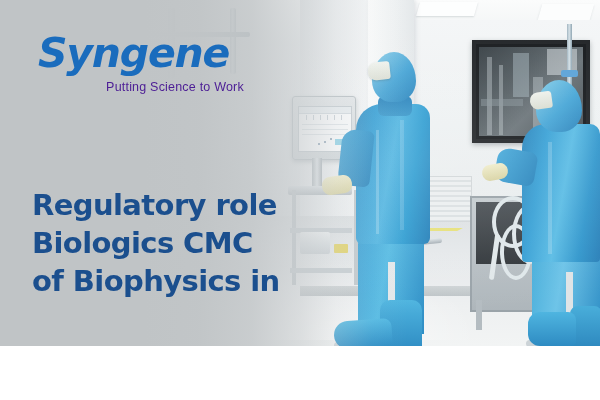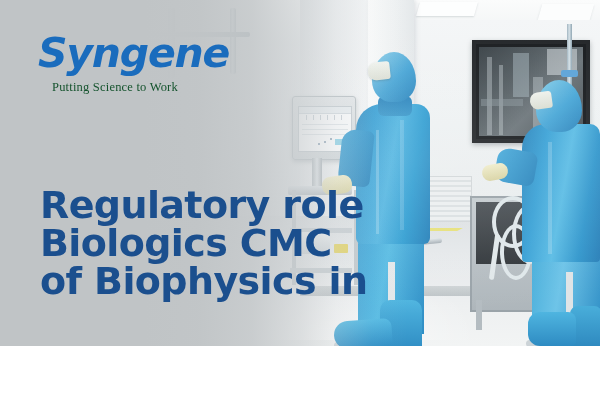--- a/index.html
+++ b/index.html
@@ -574,36 +574,37 @@
     font-style: italic;
     font-weight: bold;
     font-size: 41px;
     line-height: 42px;
     letter-spacing: -1.2px;
     color: #1a6cbd;
     margin: 0;
     white-space: nowrap;
   }
   .logo-tagline {
-    font-family: Liberation Serif, serif;
+    font-family: Liberation Sans, sans-serif;
     font-size: 12.5px;
-    color: #14532d;
+    color: #4c1d95;
     letter-spacing: 0.2px;
     margin: 6px 0 0 14px;
     white-space: nowrap;
+    text-align: center;
   }
 
   .headline {
     position: absolute;
-    left: 40px; top: 186px;
+    left: 32px; top: 186px;
     width: 300px;
     margin: 0;
     font-family: "DejaVu Sans", sans-serif;
     font-weight: bold;
-    font-size: 38px;
+    font-size: 29px;
     line-height: 38px;
     letter-spacing: -0.6px;
     color: #1b4f8e;
   }
   .headline .ln { display: block; white-space: nowrap; }
 </style>
 </head>
 <body>
 
 <div class="banner">

